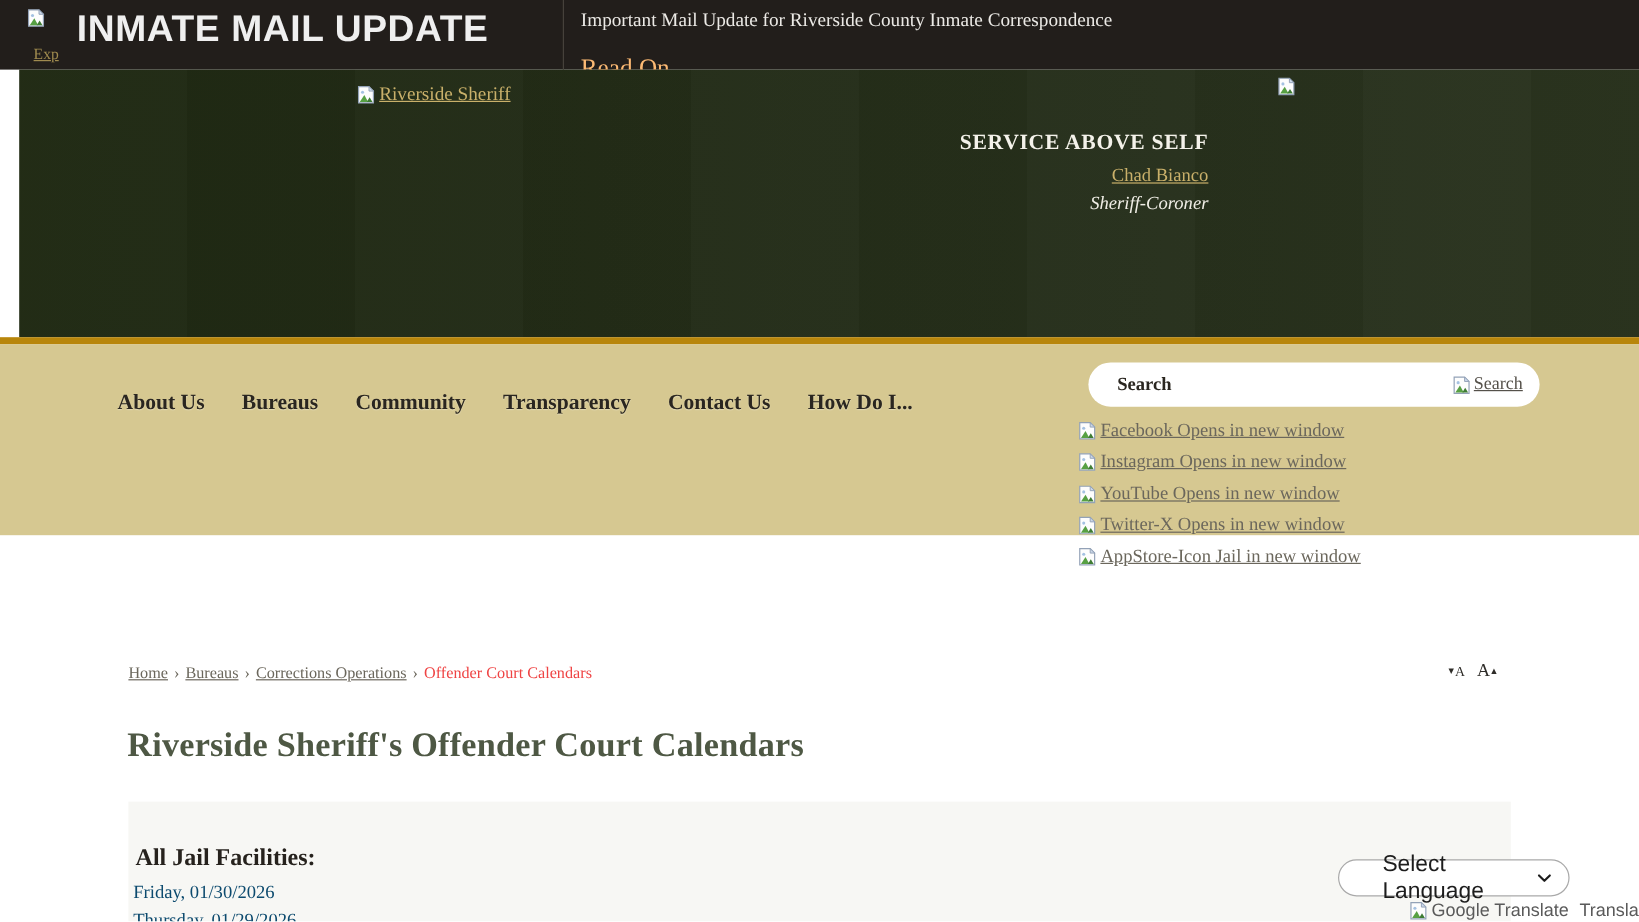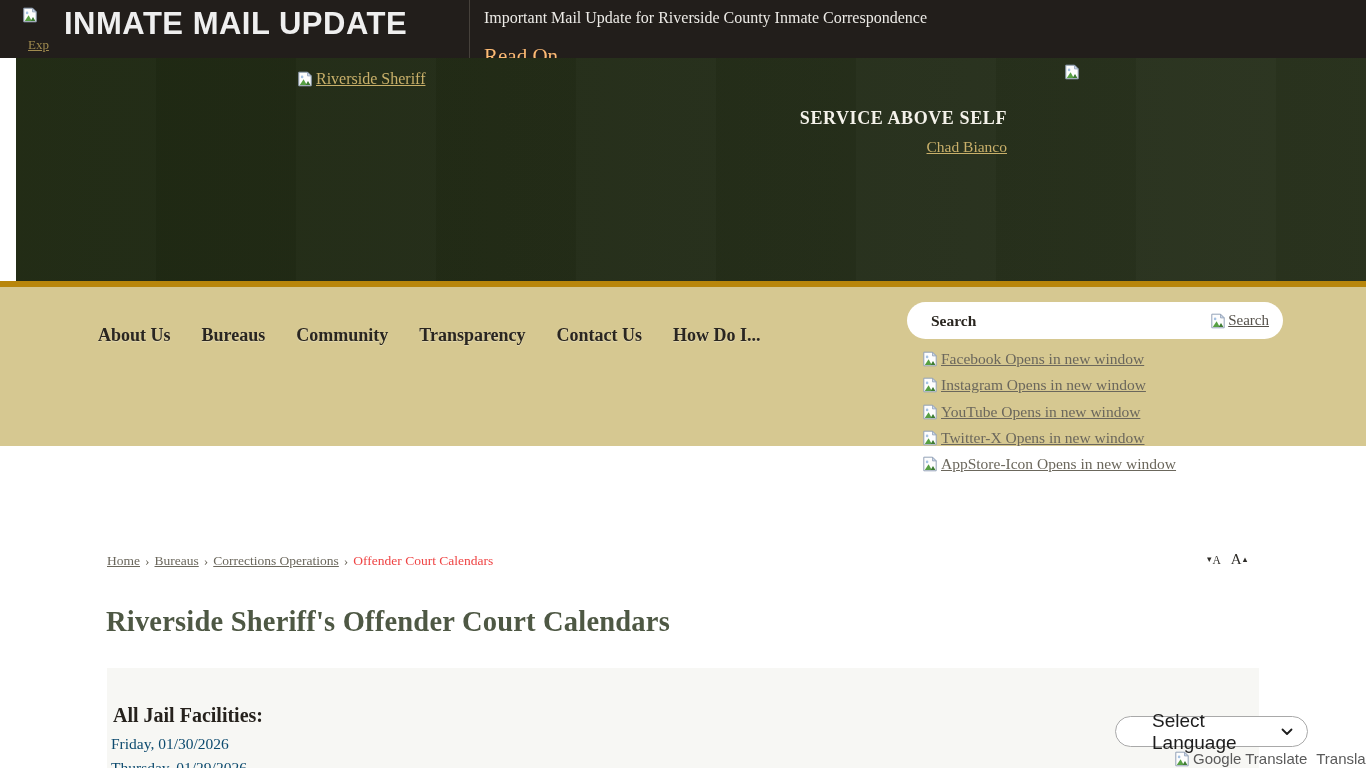--- a/index.html
+++ b/index.html
@@ -38,21 +38,21 @@
   .gold-divider { position:absolute; left:0; top:281px; width:1366px; height:6px; background:#b8860b; }
 
   
   .nav-band { position:absolute; left:0; top:287px; width:1366px; height:159px; background:#d6c891; }
   .menu { position:absolute; left:98px; top:38px; display:flex; gap:31px; }
   .menu a { color:#2a2620; font-weight:bold; font-size:18px; text-decoration:none; white-space:nowrap; cursor:pointer; text-shadow:0 1px 1px rgba(255,255,255,0.35); }
   .search-pill { position:absolute; left:907px; top:15px; width:376px; height:37px; background:#ffffff; border-radius:19px; display:flex; align-items:center; padding:0 14px 0 24px; }
   .search-input { flex:1; border:none; outline:none; background:transparent; font-family:"Liberation Serif","DejaVu Serif",serif; font-weight:bold; font-size:15.5px; color:#2a2620; }
   .search-input::placeholder { color:#2a2620; opacity:1; font-weight:bold; }
   .search-btn { display:flex; align-items:center; gap:2px; color:#55514a; font-size:15px; text-decoration:underline; cursor:pointer; }
-  .social-list { position:absolute; left:922px; top:59px; }
+  .social-list { position:absolute; left:898px; top:59px; }
   .social-link { display:flex; align-items:center; gap:3px; height:26.3px; color:#6b675c; font-size:15.5px; text-decoration:underline; cursor:pointer; white-space:nowrap; }
 
   
   .breadcrumb { position:absolute; left:107px; top:553px; font-size:13.5px; color:#6b675c; }
   .breadcrumb a { color:#6b675c; text-decoration:underline; cursor:pointer; }
   .breadcrumb .sep { margin:0 5px; text-decoration:none; }
   .breadcrumb .current { color:#ef4444; }
 
   .font-resize { position:absolute; left:1207px; top:551px; display:flex; align-items:center; gap:10px; color:#2e2c28; }
   .font-dec, .font-inc { display:flex; align-items:center; cursor:pointer; }
@@ -118,20 +118,21 @@
           <path d="M1.8 1.2h8.7L14.2 4.9v9.9H1.8z" fill="#fdfdfd" stroke="#93a2b7" stroke-width="1"></path>
           <path d="M10.5 1.2 14.2 4.9h-3.7z" fill="#ccd8ea" stroke="#93a2b7" stroke-width="0.8"></path>
           <circle cx="5.1" cy="5.9" r="1.3" fill="#a5c2e2"></circle>
           <path d="M2.8 14 6.6 8.2l3.2 5.8z" fill="#57a043"></path>
           <path d="M8.6 14 11 10.1l2.4 3.9z" fill="#3e7c33"></path>
         </svg>
       </span>
     <div class="header-right">
       <div class="motto">SERVICE ABOVE SELF</div>
       <a class="sheriff-link">Chad Bianco</a>
+      <div class="sheriff-title">Sheriff-Coroner</div>
     </div>
   </div>
 
   <div class="gold-divider"></div>
 
   <div class="nav-band">
     <nav class="menu">
       <a>About Us</a>
       <a>Bureaus</a>
       <a>Community</a>
@@ -208,21 +209,21 @@
       <a class="social-link">
         <span class="broken-img">
             <svg width="16" height="16" viewBox="0 0 16 16" aria-hidden="true">
               <path d="M1.8 1.2h8.7L14.2 4.9v9.9H1.8z" fill="#fdfdfd" stroke="#93a2b7" stroke-width="1"></path>
               <path d="M10.5 1.2 14.2 4.9h-3.7z" fill="#ccd8ea" stroke="#93a2b7" stroke-width="0.8"></path>
               <circle cx="5.1" cy="5.9" r="1.3" fill="#a5c2e2"></circle>
               <path d="M2.8 14 6.6 8.2l3.2 5.8z" fill="#57a043"></path>
               <path d="M8.6 14 11 10.1l2.4 3.9z" fill="#3e7c33"></path>
             </svg>
           </span>
-        <span>AppStore-Icon Opens in new window</span>
+        <span>AppStore-Icon Jail in new window</span>
       </a>
     </div>
   </div>
 
   <div class="breadcrumb">
     <a>Home</a><span class="sep">›</span><a>Bureaus</a><span class="sep">›</span><a>Corrections Operations</a><span class="sep">›</span><span class="current">Offender Court Calendars</span>
   </div>
 
   <div class="font-resize">
     <span class="font-dec">

